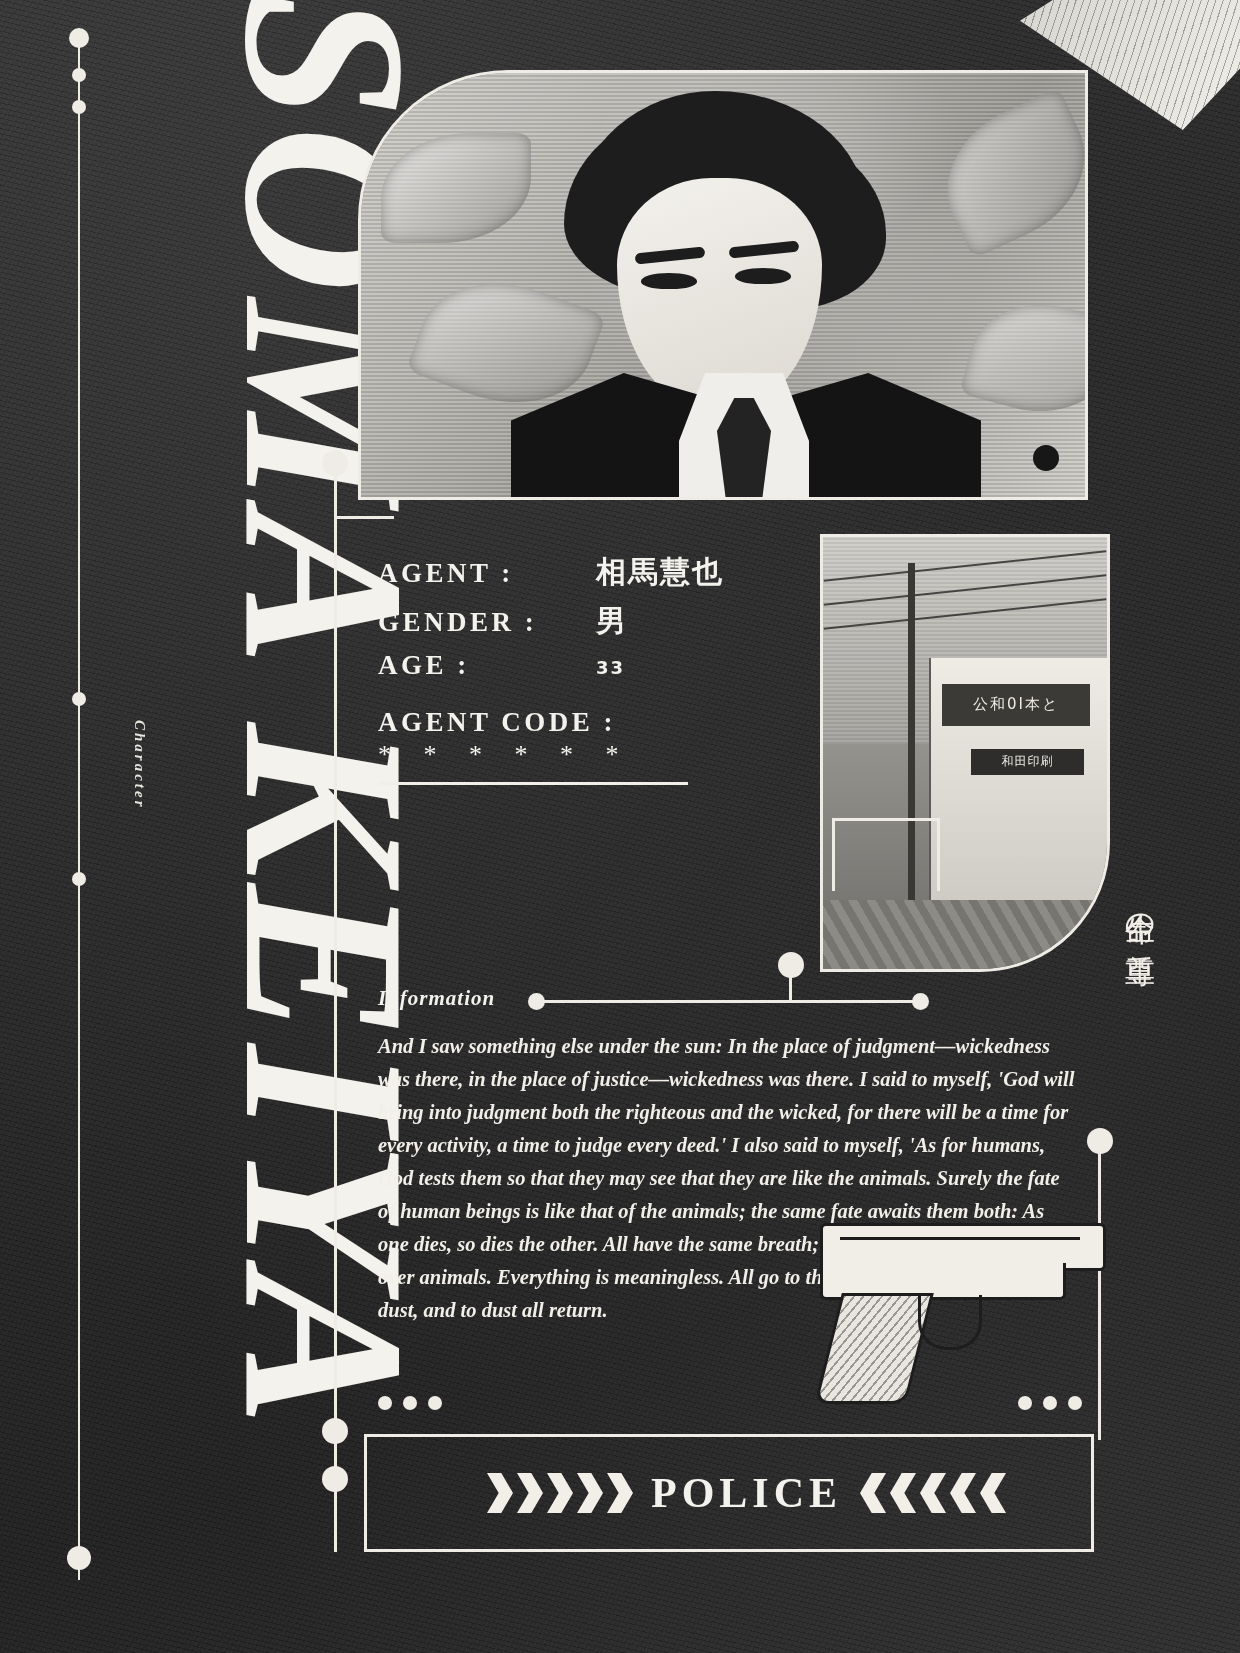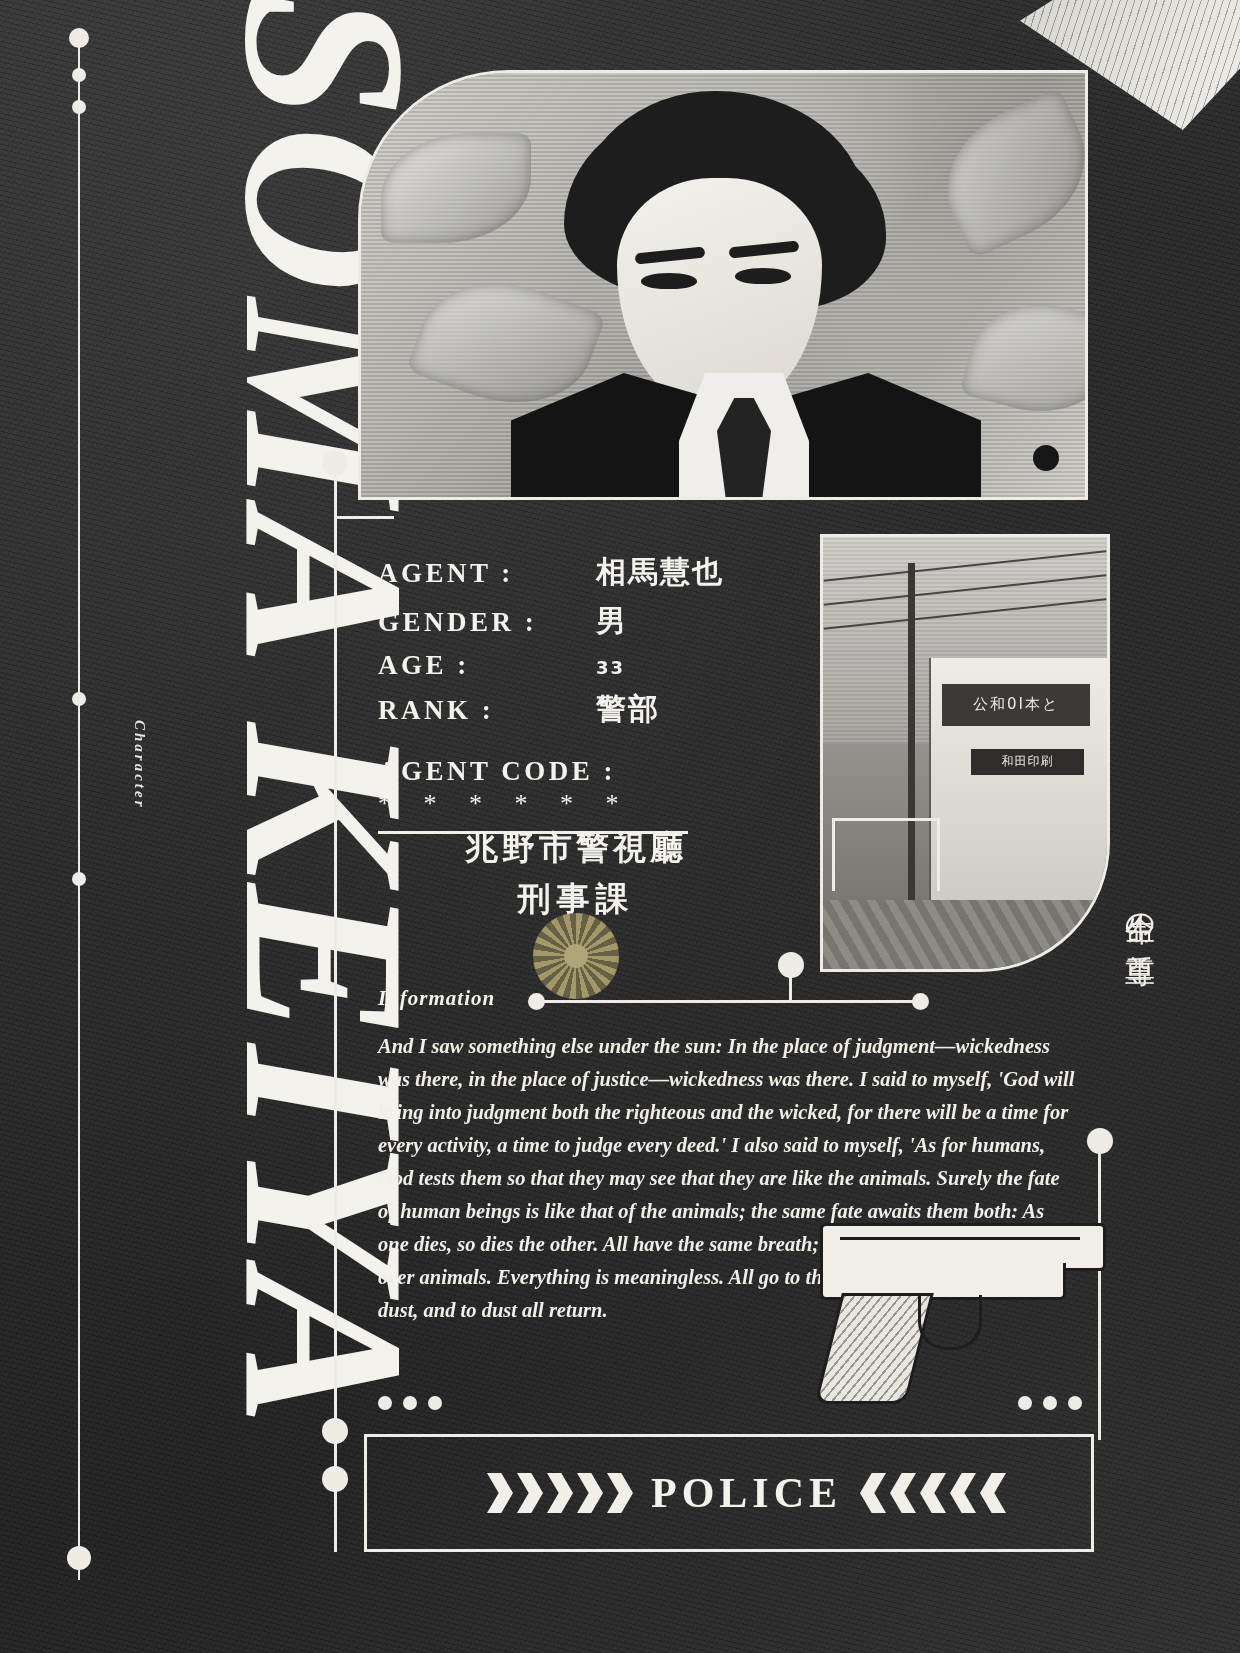--- a/index.html
+++ b/index.html
@@ -563,36 +563,25 @@
       <div class="field-value cjk">相馬慧也</div>
     </div>
     <div class="field-row">
       <div class="field-label">GENDER :</div>
       <div class="field-value cjk">男</div>
     </div>
     <div class="field-row">
       <div class="field-label">AGE :</div>
       <div class="field-value">33</div>
     </div>
-    <div class="field-row">
-      <div class="field-label">RANK :</div>
-      <div class="field-value cjk">警部</div>
-    </div>
     <div class="agent-code-label">AGENT CODE :</div>
     <div class="agent-code-stars">* * * * * *</div>
     <div class="rule"></div>
   </div>
 
-  <div class="dept">
-    <div class="dept-line1">兆野市警視廳</div>
-    <div class="dept-line2">刑事課</div>
-    <div class="emblem">
-      <div class="emblem-core"></div>
-    </div>
-  </div>
 
   <div class="street">
     <div class="street-sky">
       <div class="wire" style="top:28px;"></div>
       <div class="wire" style="top:52px;"></div>
       <div class="wire" style="top:76px;"></div>
     </div>
     <div class="street-bldg"></div>
     <div class="sign">公和0I本と</div>
     <div class="sign2">和田印刷</div>

